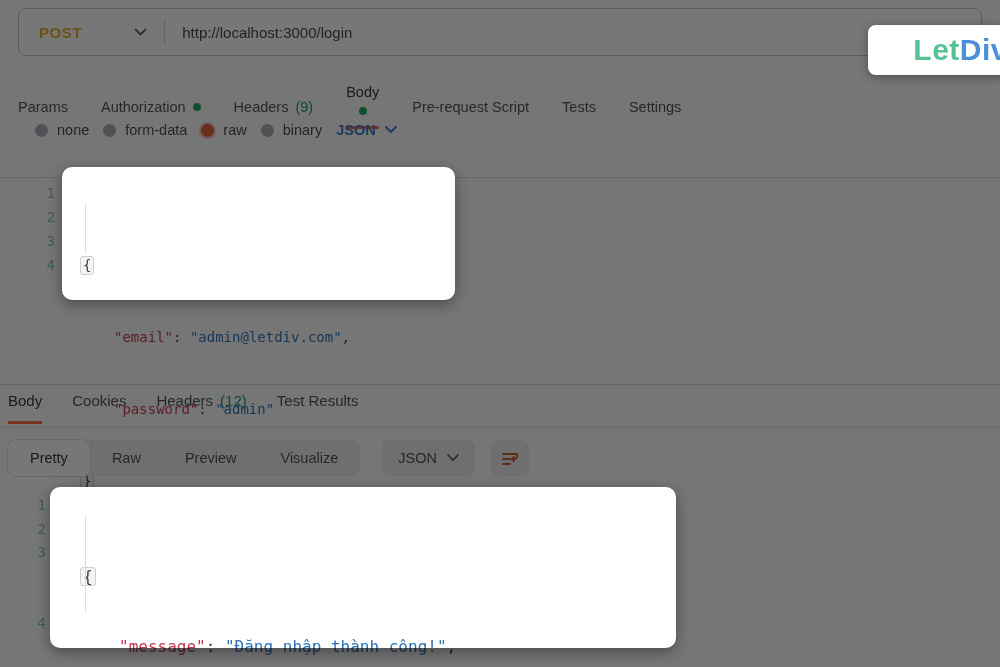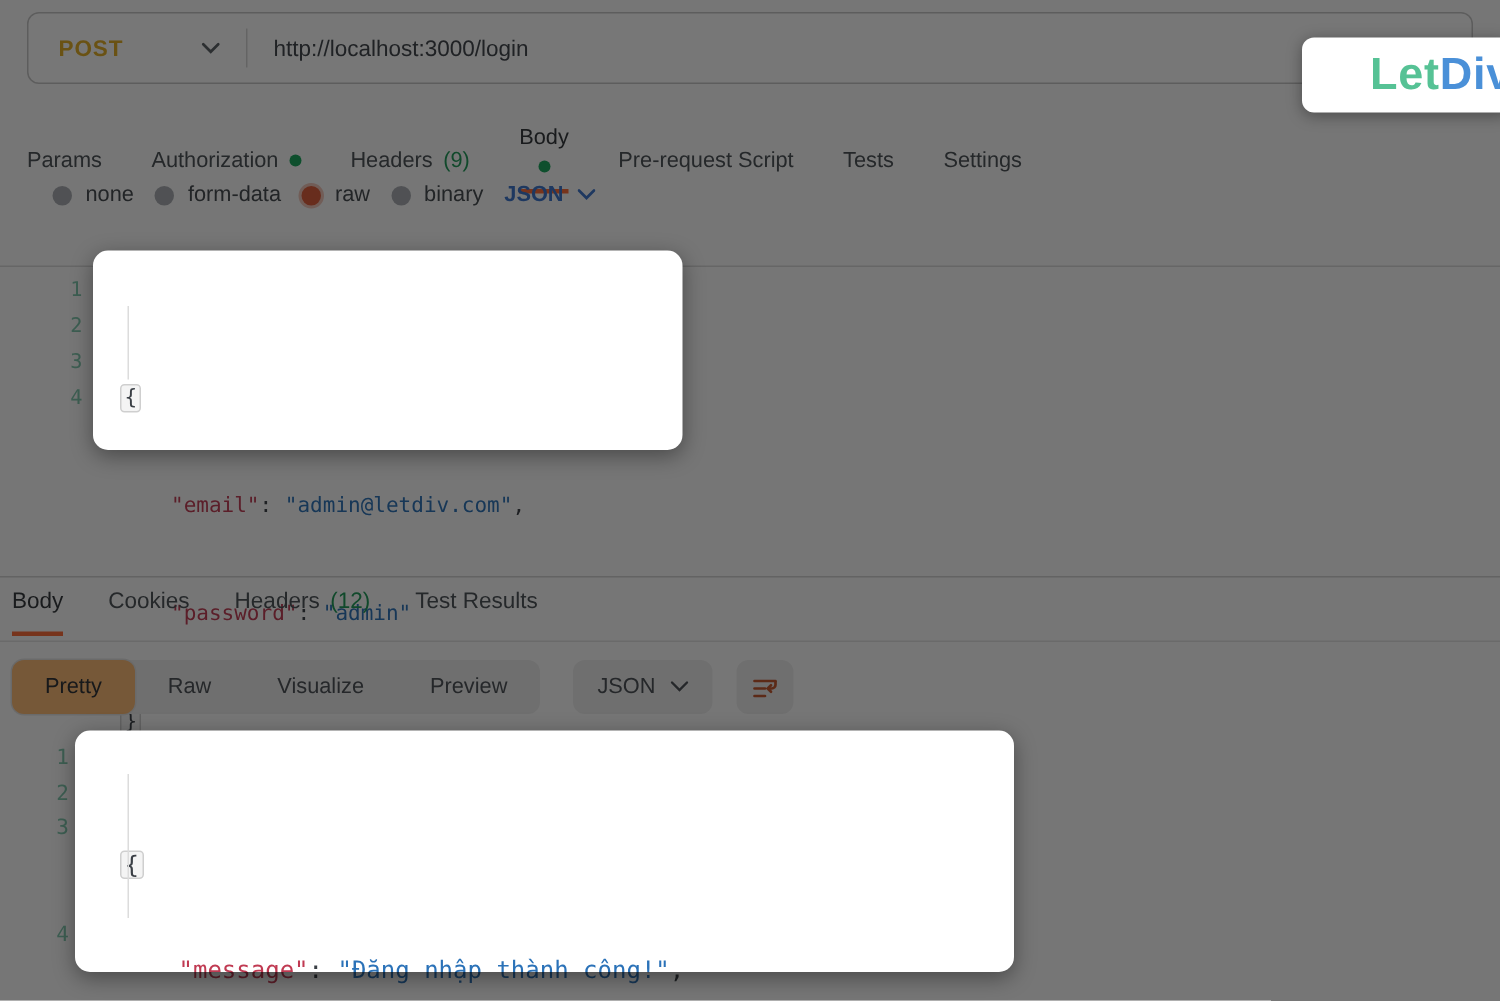--- a/index.html
+++ b/index.html
@@ -63,21 +63,21 @@
   .resp-divider { position:absolute; left:0; top:384px; width:1000px; height:1px; background:#d2d2d2; }
   .res-tabs { position:absolute; left:8px; top:392px; display:flex; gap:30px; align-items:flex-end;
               font-size:15px; color:#4a5055; }
   .res-tabs .tab { padding-bottom:12px; }
   .res-tabs-line { position:absolute; left:0; top:427px; width:1000px; height:1px; background:#e3e3e3; }
 
   .view-row { position:absolute; left:8px; top:440px; display:flex; align-items:center; gap:12px;
               font-size:14.5px; color:#4a4f54; }
   .seg { display:flex; background:#ededed; border-radius:8px; }
   .seg-btn { padding:10px 22px; border-radius:8px; }
-  .seg-btn.active { background:#fdba74; color:#2c2f33; box-shadow:0 0 0 1px #e2e2e2; }
+  .seg-btn.active { background:#ffffff; color:#2c2f33; box-shadow:0 0 0 1px #e2e2e2; }
   .json-chip { display:flex; align-items:center; gap:10px; padding:10px 16px; background:#ededed;
                border-radius:8px; margin-left:10px; }
   .json-chip .chev { display:flex; color:#4a4f54; }
   .wrap-chip { padding:8px 9px; background:#ededed; border-radius:8px; display:flex; margin-left:4px; }
 
   
   .dim-overlay { position:absolute; inset:0; background:rgba(8,8,8,0.55); z-index:5; }
 
   
   .logo-badge { position:absolute; left:868px; top:25px; width:140px; height:50px; background:#fff;
@@ -194,22 +194,22 @@
     <div class="tab">
       <span>Test Results</span>
     </div>
   </div>
   <div class="res-tabs-line"></div>
 
   <div class="view-row">
     <div class="seg">
       <div class="seg-btn active">Pretty</div>
       <div class="seg-btn">Raw</div>
+      <div class="seg-btn">Preview</div>
       <div class="seg-btn">Visualize</div>
-      <div class="seg-btn">Preview</div>
     </div>
     <div class="json-chip">
       <span>JSON</span>
       <span class="chev">
         <svg width="12" height="8" viewBox="0 0 12 8">
             <path d="M1 1l5 5 5-5" fill="none" stroke="currentColor" stroke-width="1.6" stroke-linecap="round"></path>
           </svg>
       </span>
     </div>
     <div class="wrap-chip">

